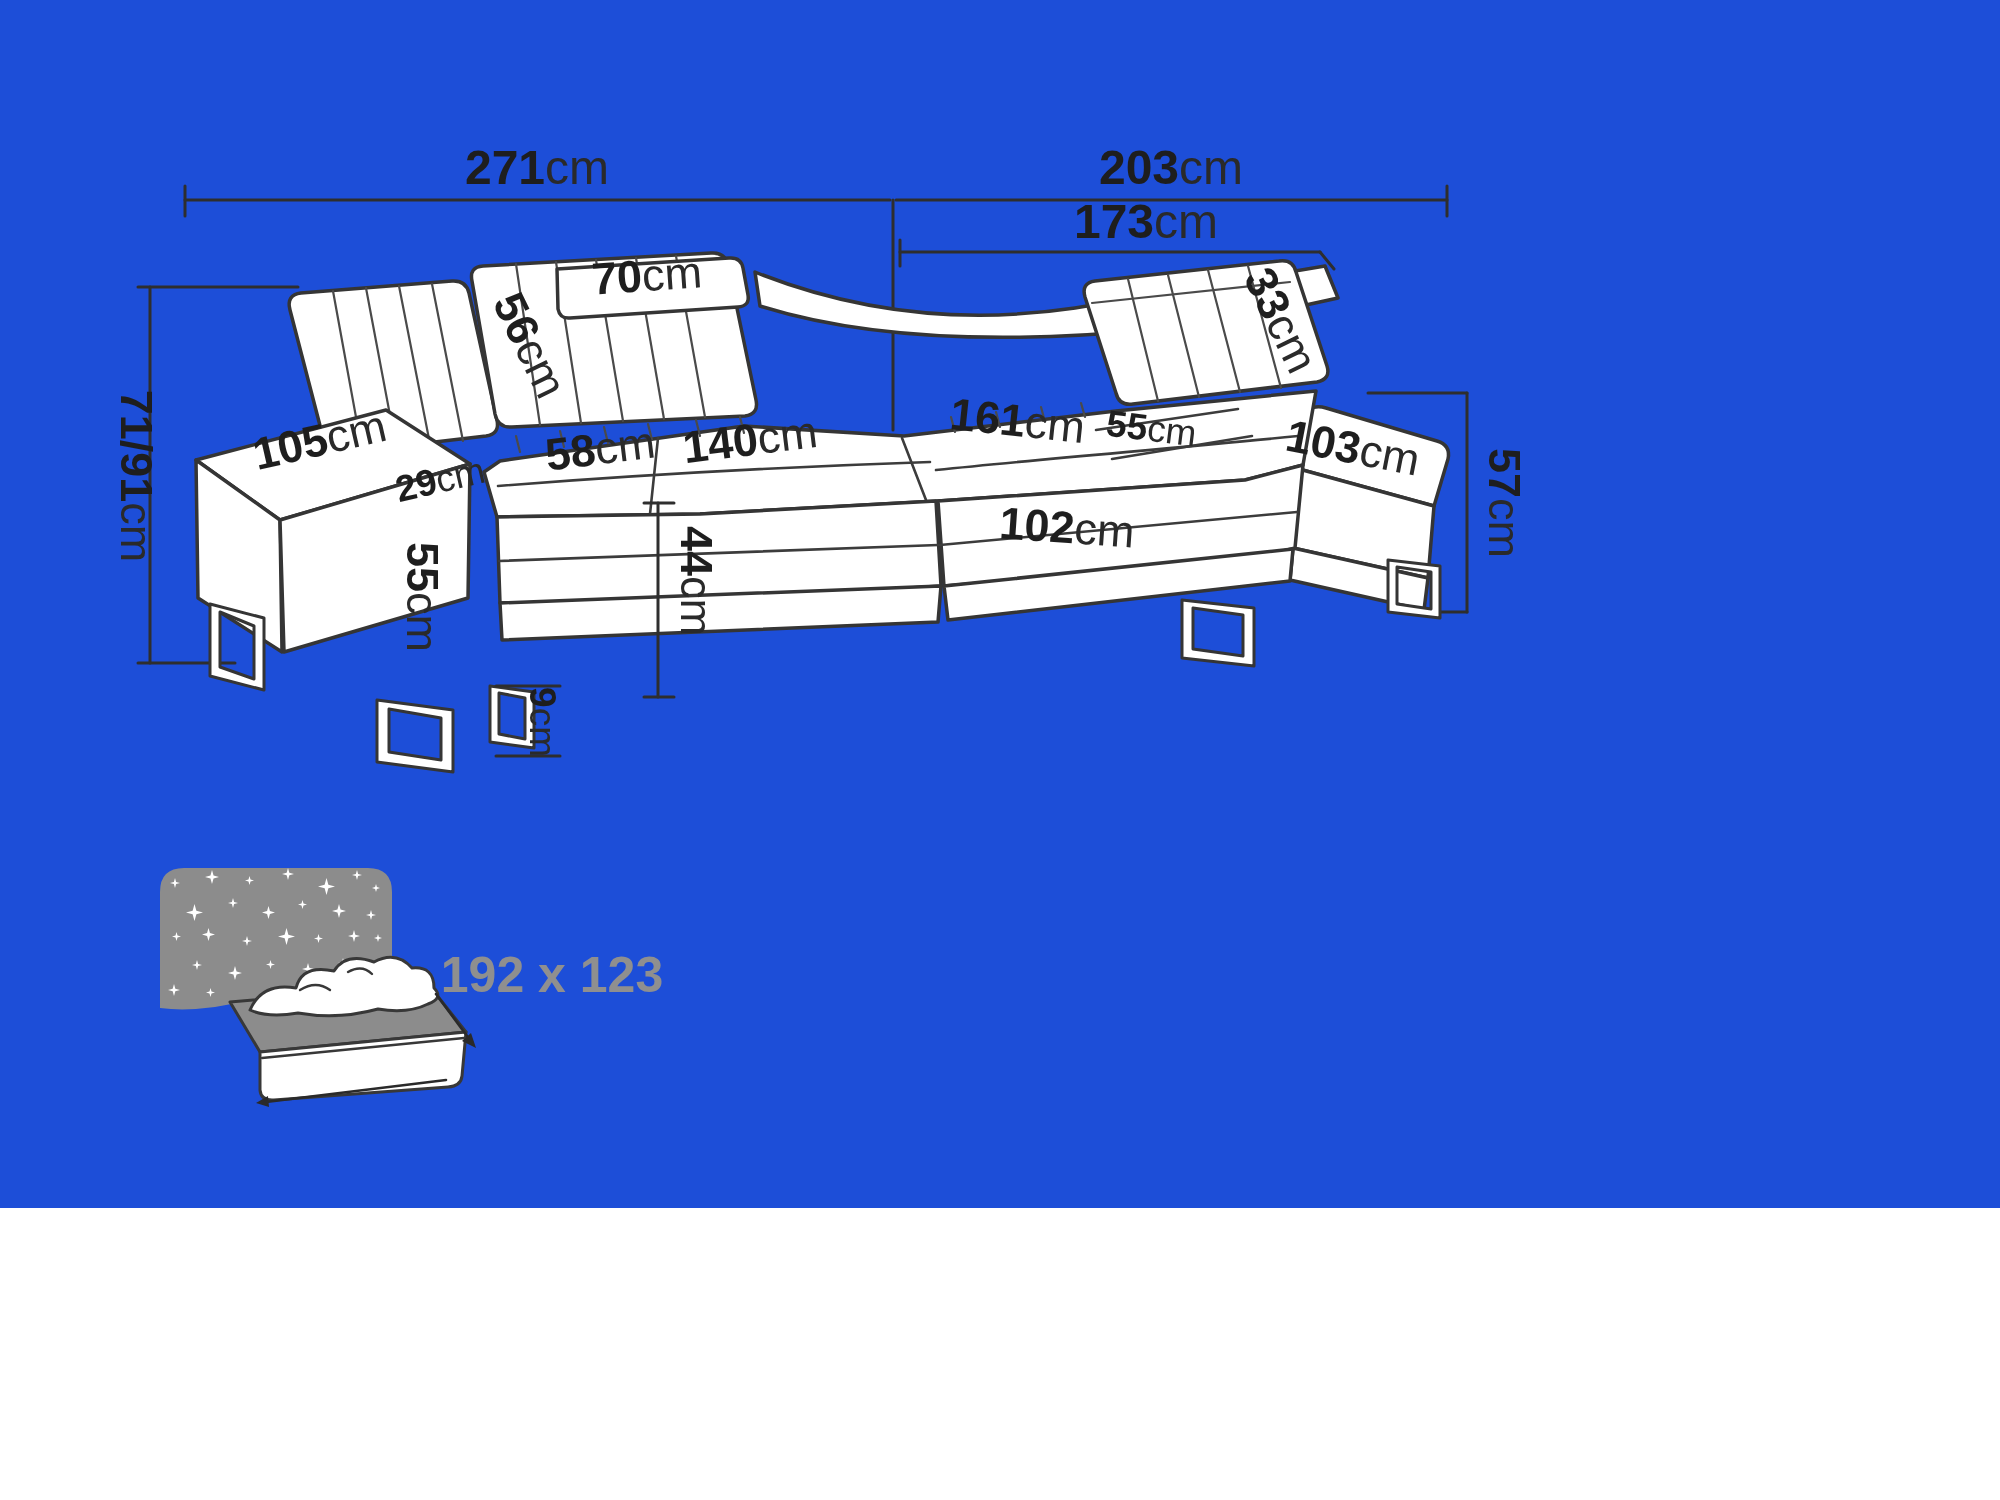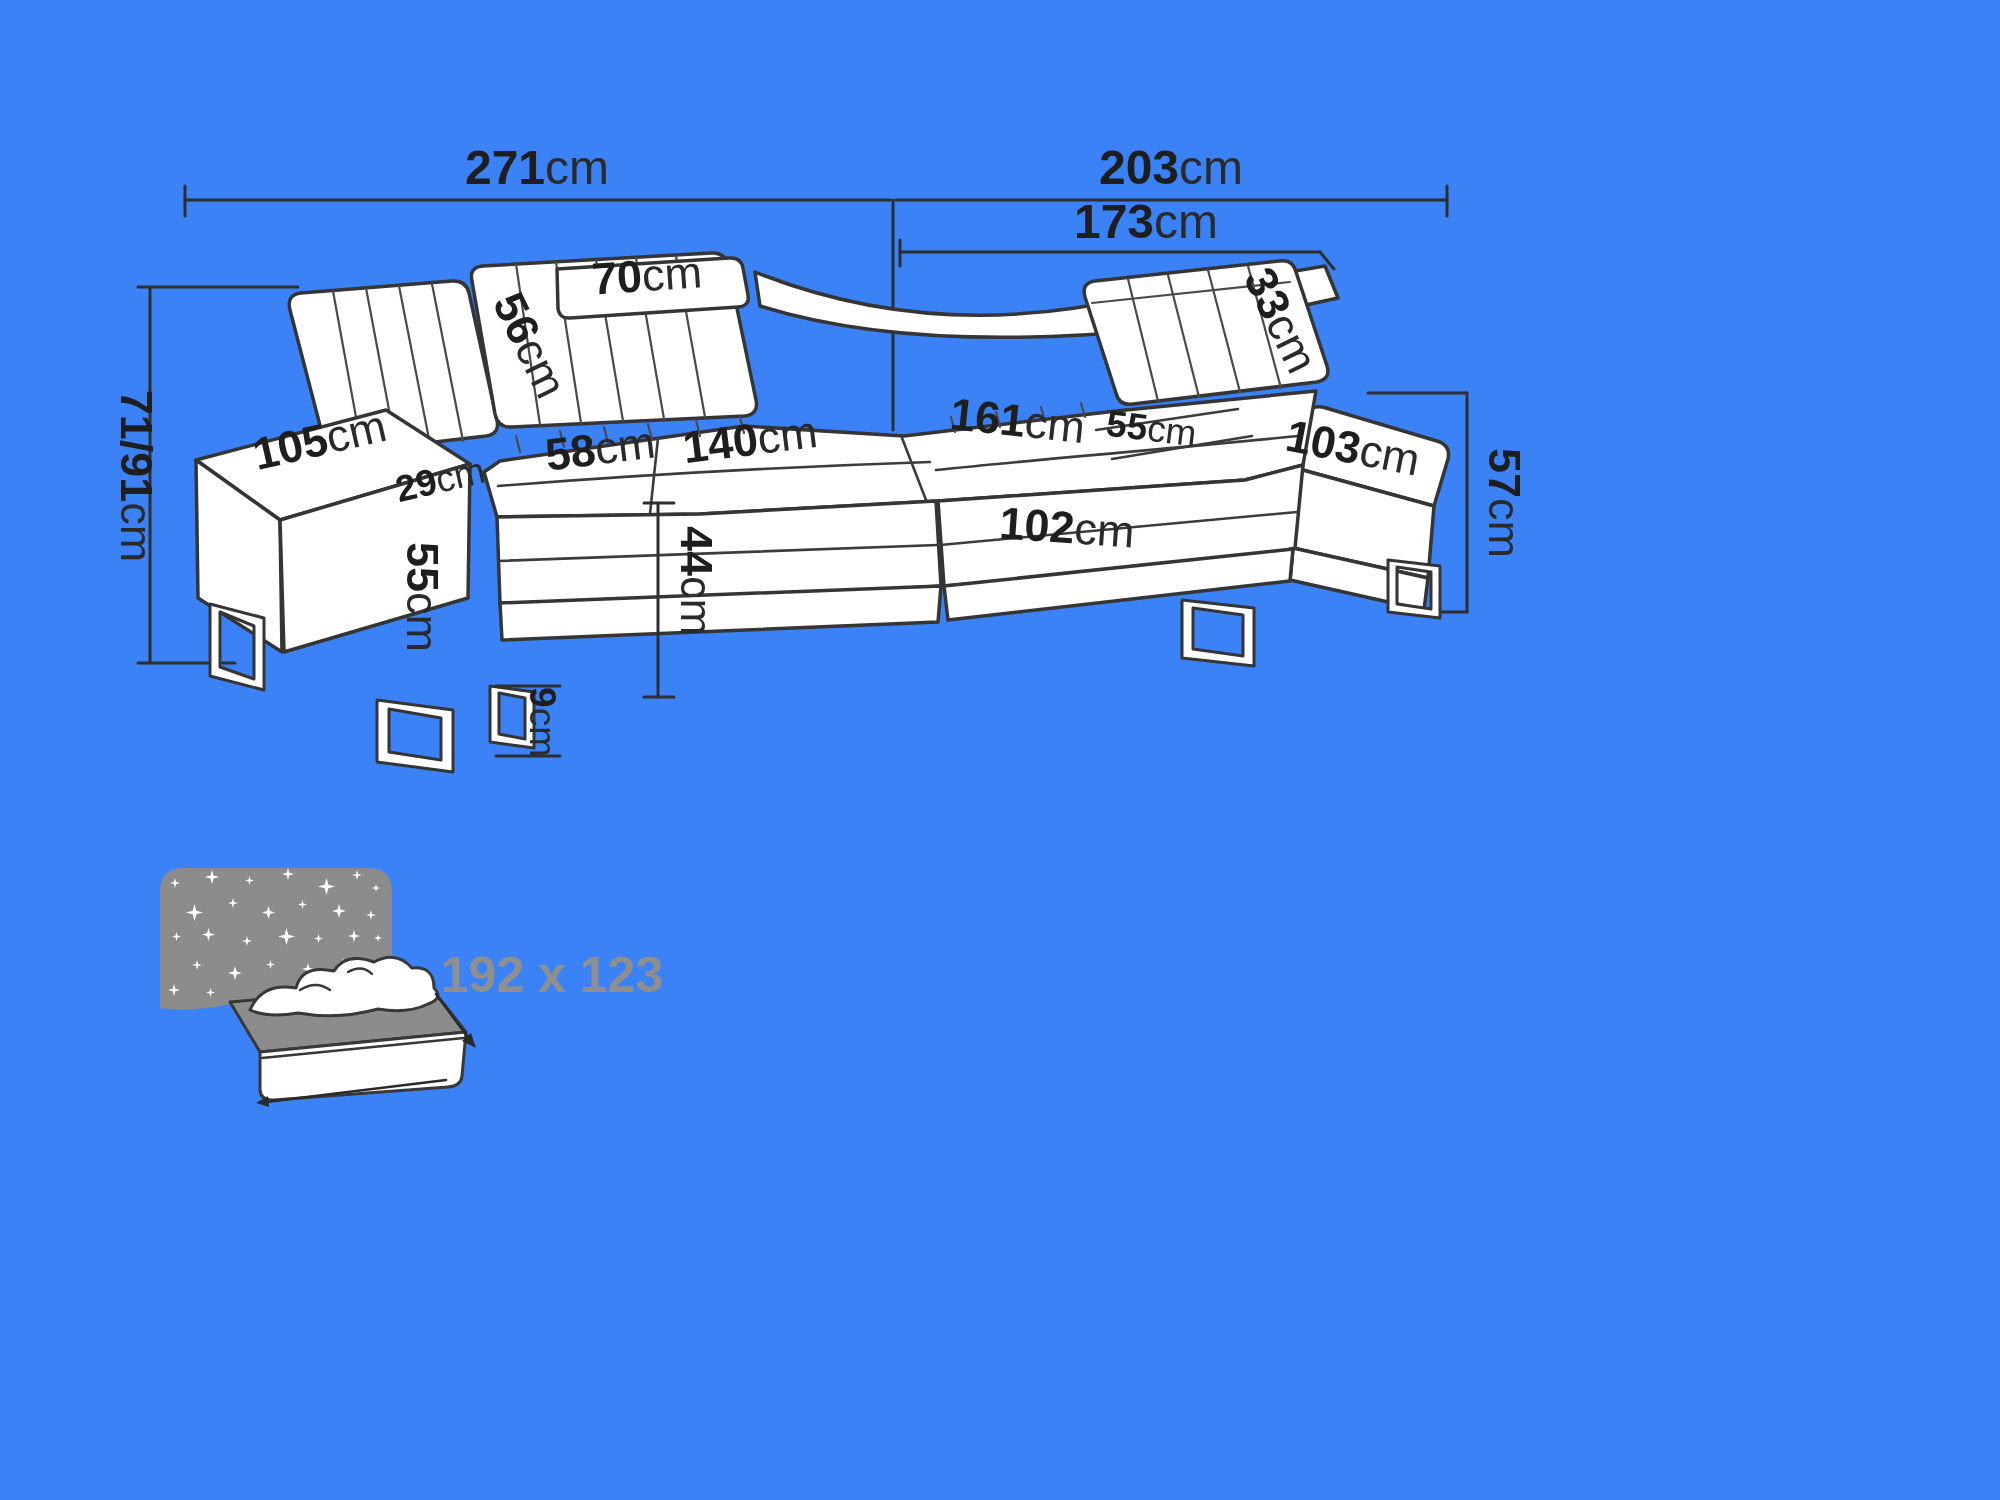--- a/index.html
+++ b/index.html
@@ -4,21 +4,21 @@
 <style>
   html, body {
     margin: 0;
     padding: 0;
     background: #ffffff;
     width: 2000px;
     height: 1500px;
     overflow: hidden;
     font-family: "Liberation Sans", sans-serif;
   }
-  .canvas { position: relative; width: 2000px; height: 1500px; background:#3b82f6; }
+  .canvas { position: relative; width: 2000px; height: 1208px; background:#1d4ed8; }
   svg { display:block; }
 
   
   .dim { text-anchor: middle; fill: #1e1e1e; }
   .num  { font-weight: bold; }
   .unit { font-weight: normal; fill:#2a2a2a; }
   .t-lg { font-size: 48px; }
   .t-md { font-size: 45px; }
   .t-sm { font-size: 37px; }
   .bed-label { text-anchor: middle; font-size: 50px; font-weight: bold; fill: #8f8f8f; }

